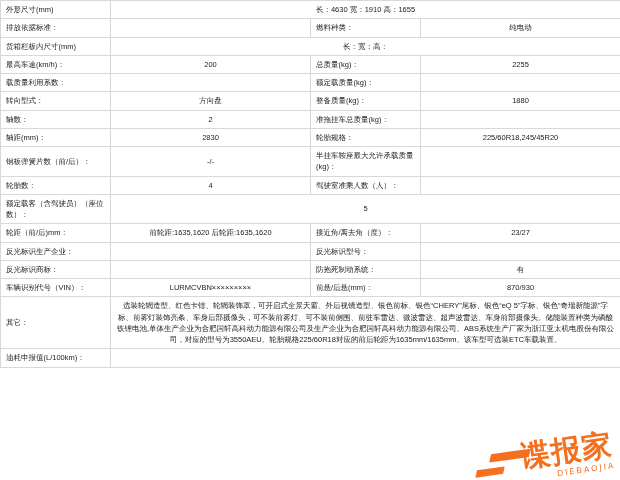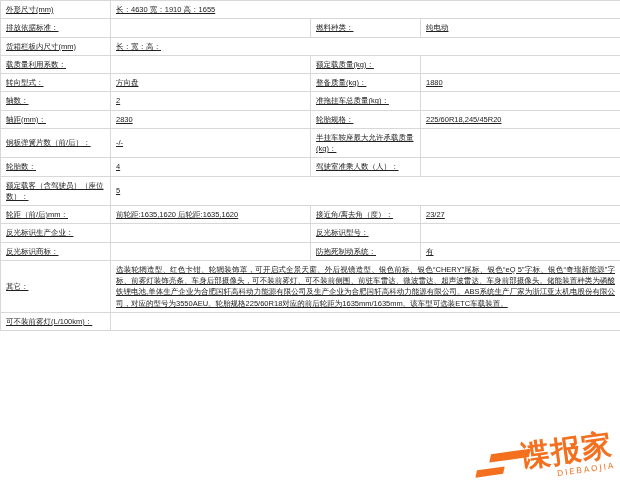--- a/index.html
+++ b/index.html
@@ -20,29 +20,29 @@
     border-collapse: collapse;
     table-layout: fixed;
   }
   table.spec td {
     border: 1px solid #d8d8d8;
     font-size: 7.5px;
     line-height: 1.5;
     padding: 3px 5px;
     vertical-align: middle;
     word-break: break-all;
-    text-decoration: underline;
   }
   td.label {
     background: #ffffff;
     color: #222;
   }
   td.value {
     background: #ffffff;
     color: #222;
+    text-align: center;
   }
   
   col.c1 { width: 110px; }
   col.c2 { width: 200px; }
   col.c3 { width: 110px; }
   col.c4 { width: 200px; }
 
   .wide-text {
     font-size: 7.2px;
     line-height: 1.55;
@@ -118,20 +118,26 @@
           <td class="label">排放依据标准：</td>
           <td class="value"></td>
           <td class="label">燃料种类：</td>
           <td class="value">纯电动</td>
         </tr>
         <tr>
           <td class="label">货箱栏板内尺寸(mm)</td>
           <td class="value" colspan="3">长：宽：高：</td>
         </tr>
         <tr>
+          <td class="label">最高车速(km/h)：</td>
+          <td class="value">200</td>
+          <td class="label">总质量(kg)：</td>
+          <td class="value">2255</td>
+        </tr>
+        <tr>
           <td class="label">载质量利用系数：</td>
           <td class="value"></td>
           <td class="label">额定载质量(kg)：</td>
           <td class="value"></td>
         </tr>
         <tr>
           <td class="label">转向型式：</td>
           <td class="value">方向盘</td>
           <td class="label">整备质量(kg)：</td>
           <td class="value">1880</td>
@@ -176,25 +182,31 @@
           <td class="label">反光标识型号：</td>
           <td class="value"></td>
         </tr>
         <tr>
           <td class="label">反光标识商标：</td>
           <td class="value"></td>
           <td class="label">防抱死制动系统：</td>
           <td class="value">有</td>
         </tr>
         <tr>
+          <td class="label">车辆识别代号（VIN）：</td>
+          <td class="value">LURMCVBN×××××××××</td>
+          <td class="label">前悬/后悬(mm)：</td>
+          <td class="value">870/930</td>
+        </tr>
+        <tr>
           <td class="label">其它：</td>
           <td class="value wide-text" colspan="3">选装轮辋造型、红色卡钳、轮辋装饰罩，可开启式全景天窗、外后视镜造型、银色前标、银色“CHERY”尾标、银色“eQ 5”字标、银色“奇瑞新能源”字标、前雾灯装饰亮条、车身后部摄像头，可不装前雾灯、可不装前侧围、前驻车雷达、微波雷达、超声波雷达、车身前部摄像头。储能装置种类为磷酸铁锂电池,单体生产企业为合肥国轩高科动力能源有限公司及生产企业为合肥国轩高科动力能源有限公司。ABS系统生产厂家为浙江亚太机电股份有限公司，对应的型号为3550AEU。轮胎规格225/60R18对应的前后轮距为1635mm/1635mm。该车型可选装ETC车载装置。</td>
         </tr>
         <tr>
-          <td class="label">可不装前雾灯(L/100km)：</td>
+          <td class="label">油耗申报值(L/100km)：</td>
           <td class="value" colspan="3"></td>
         </tr>
       </tbody>
   </table>
 </div>
 
 <div class="watermark">
   <div class="wm-bar"></div>
   <div class="wm-bar2"></div>
   <div class="wm-text">谍报家</div>

